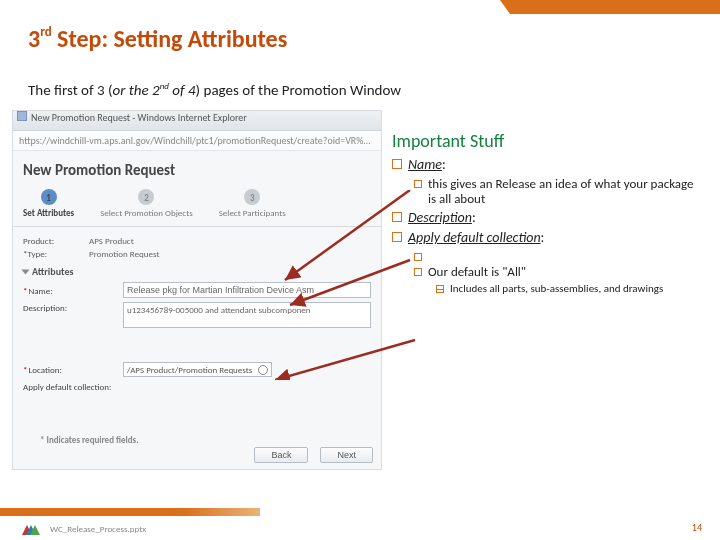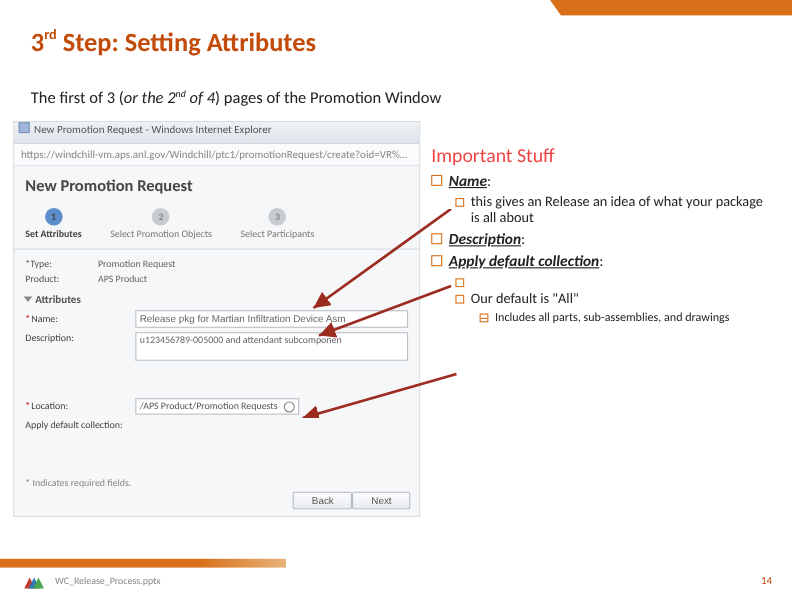--- a/index.html
+++ b/index.html
@@ -34,35 +34,35 @@
   .shot-row .val { font-size: 9px; color: #666; }
   .attrib-hdr { display: flex; align-items: center; gap: 4px; margin: 6px 0 4px 0; font-size: 10px; font-weight: 700; color: #555; }
   .attrib-hdr .tri { width: 0; height: 0; border-left: 5px solid #888; border-top: 4px solid transparent; border-bottom: 4px solid transparent; transform: rotate(90deg); }
   .form-row { display: flex; align-items: center; margin: 4px 0; }
   .form-row .flbl { width: 100px; font-size: 9px; color: #444; }
   .form-row .req::before { content: "*"; color: #c00; margin-right: 1px; }
   .txtbox { flex: 1; height: 16px; border: 1px solid #b8bec5; background: #fff; font-size: 9px; padding: 1px 3px; color: #666; }
   .txtarea { flex: 1; height: 26px; border: 1px solid #b8bec5; background: #fff; font-size: 9px; padding: 1px 3px; color: #666; }
   .locbox { display: inline-flex; align-items: center; gap: 3px; border: 1px solid #b8bec5; background: #fff; padding: 1px 3px; font-size: 9px; }
   .radio { width: 10px; height: 10px; border: 1px solid #888; border-radius: 50%; background: #fff; display: inline-block; }
-  .shot-footer { position: absolute; bottom: 24px; left: 10px; font-size: 9px; color: #888; }
-  .shot-buttons { position: absolute; bottom: 6px; right: 8px; display: flex; gap: 0; }
+  .shot-footer { position: absolute; bottom: 24px; left: 27px; font-size: 9px; color: #888; font-weight: bold; }
+  .shot-buttons { position: absolute; bottom: 6px; right: 8px; display: flex; gap: 12px; }
   .sbtn { border: 1px solid #b6bcc4; background: linear-gradient(#fdfdfe,#e8ebef); padding: 2px 16px; font-size: 9px; border-radius: 2px; color: #555; }
 
   
   .right { position: absolute; top: 130px; left: 392px; width: 310px; }
-  .right h3 { font-size: 18px; font-weight: 400; color: #ef4444; margin-bottom: 4px; }
+  .right h3 { font-size: 18px; font-weight: 400; color: #15803d; margin-bottom: 4px; }
   .bullet { display: flex; align-items: flex-start; gap: 6px; margin: 3px 0; font-size: 14px; }
   .bullet .sq { width: 10px; height: 10px; border: 1.5px solid #d96f18; margin-top: 3px; flex: 0 0 10px; background: #fff; }
   .bullet.sub { margin-left: 22px; font-size: 13px; }
   .bullet.sub .sq { width: 8px; height: 8px; border-width: 1px; margin-top: 4px; flex: 0 0 8px; }
   .bullet.subsub { margin-left: 44px; font-size: 11px; }
   .bullet.subsub .sq { width: 8px; height: 8px; border-width: 1px; margin-top: 3px; flex: 0 0 8px; background: #fff; position: relative; }
   .bullet.subsub .sq::after { content: ""; position: absolute; left: 0; right: 0; top: 50%; border-top: 1px solid #d96f18; }
-  .bi { font-style: italic; font-weight: 700; text-decoration: underline; }
+  .bi { font-style: italic; font-weight: 400; text-decoration: underline; }
 
   
   .arrows { position: absolute; top: 190px; left: 275px; width: 160px; height: 190px; pointer-events: none; }
 
   
   .bottom-stripe { position: absolute; bottom: 24px; left: 0; width: 260px; height: 8px; background: linear-gradient(90deg,#d96f18 70%,#e9b27a); }
   .logo { position: absolute; bottom: 5px; left: 22px; width: 18px; height: 14px; }
   .logo span { position: absolute; width: 0; height: 0; }
   .logo .r { border-bottom: 10px solid #c0392b; border-left: 5px solid transparent; border-right: 5px solid transparent; left: 0; bottom: 0; }
   .logo .b { border-bottom: 10px solid #2e7bb6; border-left: 5px solid transparent; border-right: 5px solid transparent; left: 4px; bottom: 0; }
@@ -103,26 +103,26 @@
           <span class="dot">2</span>
           <span>Select Promotion Objects</span>
         </div>
       <div class="step inactive">
           <span class="dot">3</span>
           <span>Select Participants</span>
         </div>
     </div>
     <div class="shot-body">
       <div class="shot-row">
+          <span class="lbl">Product:</span>
+          <span class="val">APS Product</span>
+        </div>
+      <div class="shot-row">
           <span class="lbl">*Type:</span>
           <span class="val">Promotion Request</span>
-        </div>
-      <div class="shot-row">
-          <span class="lbl">Product:</span>
-          <span class="val">APS Product</span>
         </div>
       <div class="attrib-hdr">
           <span class="tri"></span>
           <span>Attributes</span>
         </div>
       <div class="form-row">
         <span class="flbl req">Name:</span>
         <input class="txtbox" value="Release pkg for Martian Infiltration Device Asm" style="">
       </div>
       <div class="form-row" style="align-items:flex-start;">

